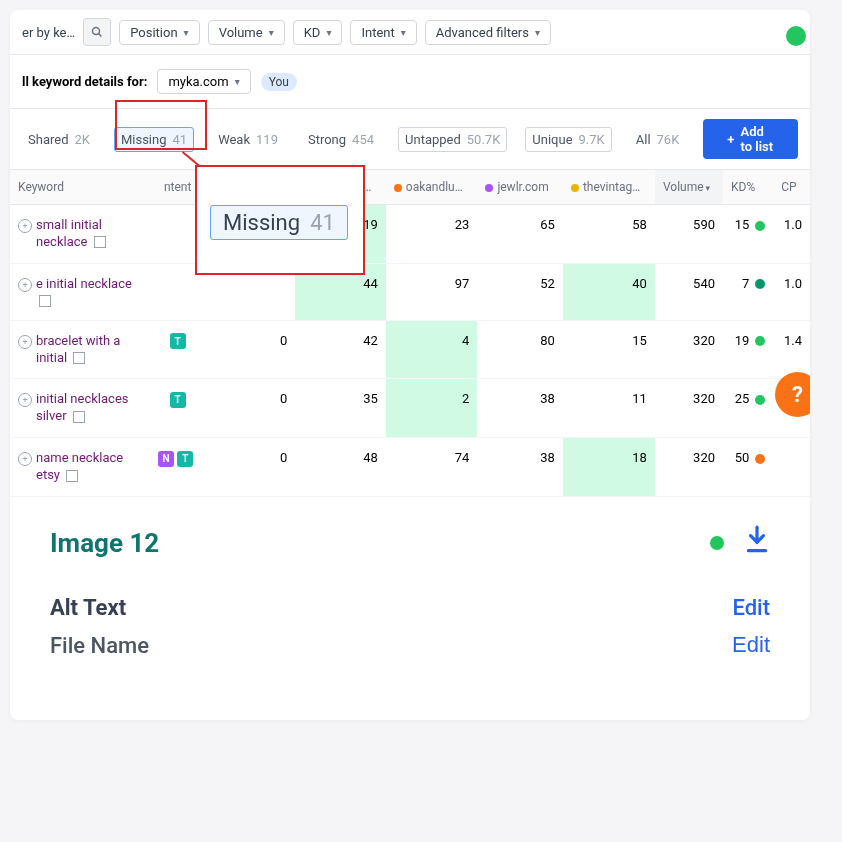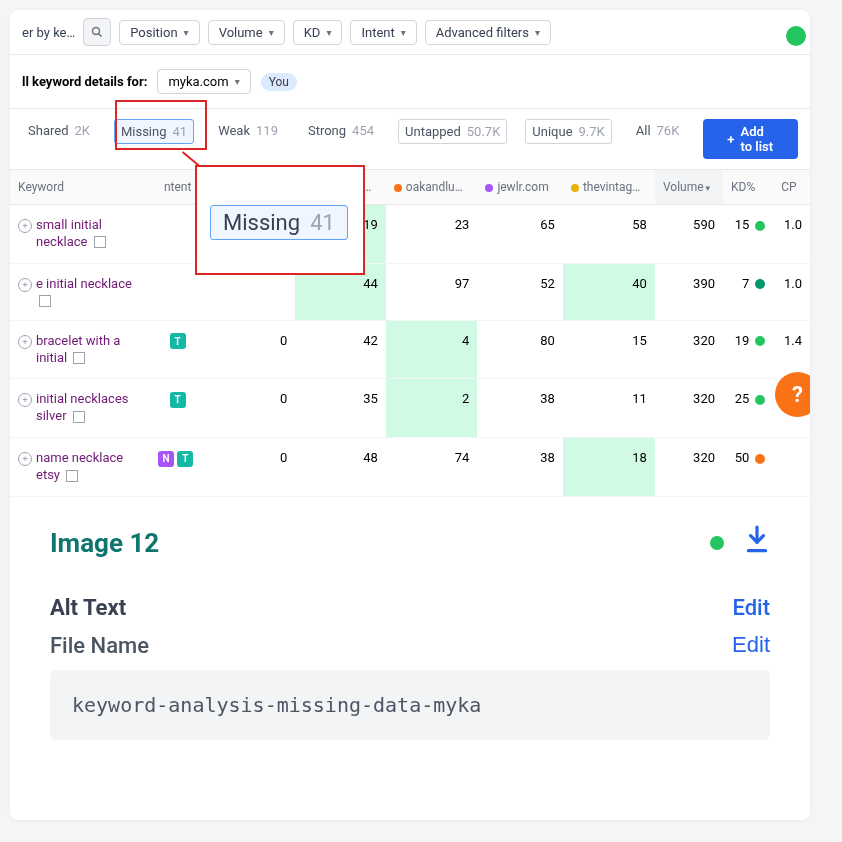--- a/index.html
+++ b/index.html
@@ -7,21 +7,21 @@
   .card { background: #fff; border-radius: 8px; overflow: hidden; width: 800px; display: flex; flex-direction: column; box-shadow: 0 1px 4px rgba(0,0,0,0.05); }
   .top-area { position: relative; }
   .filters-row { display: flex; align-items: center; gap: 8px; padding: 8px 12px; border-bottom: 1px solid #e5e7eb; font-size: 13px; color: #374151; }
   .icon-btn { width: 28px; height: 28px; border: 1px solid #d1d5db; border-radius: 4px; display:flex; align-items:center; justify-content:center; background:#f3f4f6; }
   .pill { border:1px solid #d1d5db; border-radius:4px; padding:4px 10px; display:flex; align-items:center; gap:6px; background:#fff; cursor:pointer; }
   .chev::after { content:"▾"; font-size:10px; color:#6b7280; }
   .details-row { display:flex; align-items:center; gap:10px; padding:14px 12px; border-bottom:1px solid #e5e7eb; font-size:13px; }
   .details-row b { font-weight:700; }
   .site-select { border:1px solid #d1d5db; border-radius:4px; padding:4px 10px; display:flex; align-items:center; gap:6px; }
   .you-pill { background:#dbeafe; color:#404040; border-radius:10px; padding:2px 8px; font-size:12px; }
-  .tabs-row { display:flex; align-items:flex-start; gap:18px; padding:10px 12px; font-size:13px; color:#4b5563; border-bottom:1px solid #e5e7eb; position:relative; }
+  .tabs-row { display:flex; align-items:center; gap:18px; padding:10px 12px; font-size:13px; color:#4b5563; border-bottom:1px solid #e5e7eb; position:relative; }
   .tab { display:flex; align-items:center; gap:6px; padding:4px 6px; }
   .tab .cnt { color:#9ca3af; }
   .tab.selected { border:1px solid #60a5fa; background:#eff6ff; border-radius:3px; }
   .tab.boxed { border:1px solid #d1d5db; border-radius:3px; }
   .add-btn { margin-left:auto; background:#2563eb; color:#fff; border-radius:4px; padding:5px 24px; font-size:13px; display:flex; align-items:center; gap:6px; font-weight:600; }
   .add-btn::before { content:"+"; }
   .data-table { width:100%; border-collapse:collapse; font-size:13px; }
   .data-table th { text-align:left; font-weight:400; color:#6b7280; padding:10px 8px; border-bottom:1px solid #e5e7eb; font-size:12px; background:#fafafa; }
   .data-table th.vol { background:#f3f4f6; }
   .data-table td { padding:12px 8px; border-bottom:1px solid #f3f4f6; vertical-align:top; text-align:right; }
@@ -172,21 +172,21 @@
                 <span class="plus-circle"></span>
                 <span><span class="kw-link">e initial necklace</span> <span class="sq-icon"></span></span>
               </div>
             </td>
             <td style="text-align: center;"></td>
             <td></td>
             <td class="hl">44</td>
             <td>97</td>
             <td>52</td>
             <td class="hl">40</td>
-            <td>390</td>
+            <td>540</td>
             <td>7<span class="kd-dot" style="background:#059669"></span></td>
             <td>1.0</td>
           </tr>
           <tr>
             <td class="kw">
               <div class="kw-cell">
                 <span class="plus-circle"></span>
                 <span><span class="kw-link">bracelet with a initial</span> <span class="sq-icon"></span></span>
               </div>
             </td>
@@ -267,15 +267,14 @@
 
     <div class="section-label">
       <span>Alt Text</span>
       <span class="edit-link">Edit</span>
     </div>
 
     <div class="section-label mono">
       <span>File Name</span>
       <span class="edit-link" style="font-family:-apple-system,sans-serif;">Edit</span>
     </div>
-    <div class="text-box mono">keyword-analysis-missing-data-myka</div>
   </div>
 </div>
 
 </body></html>

